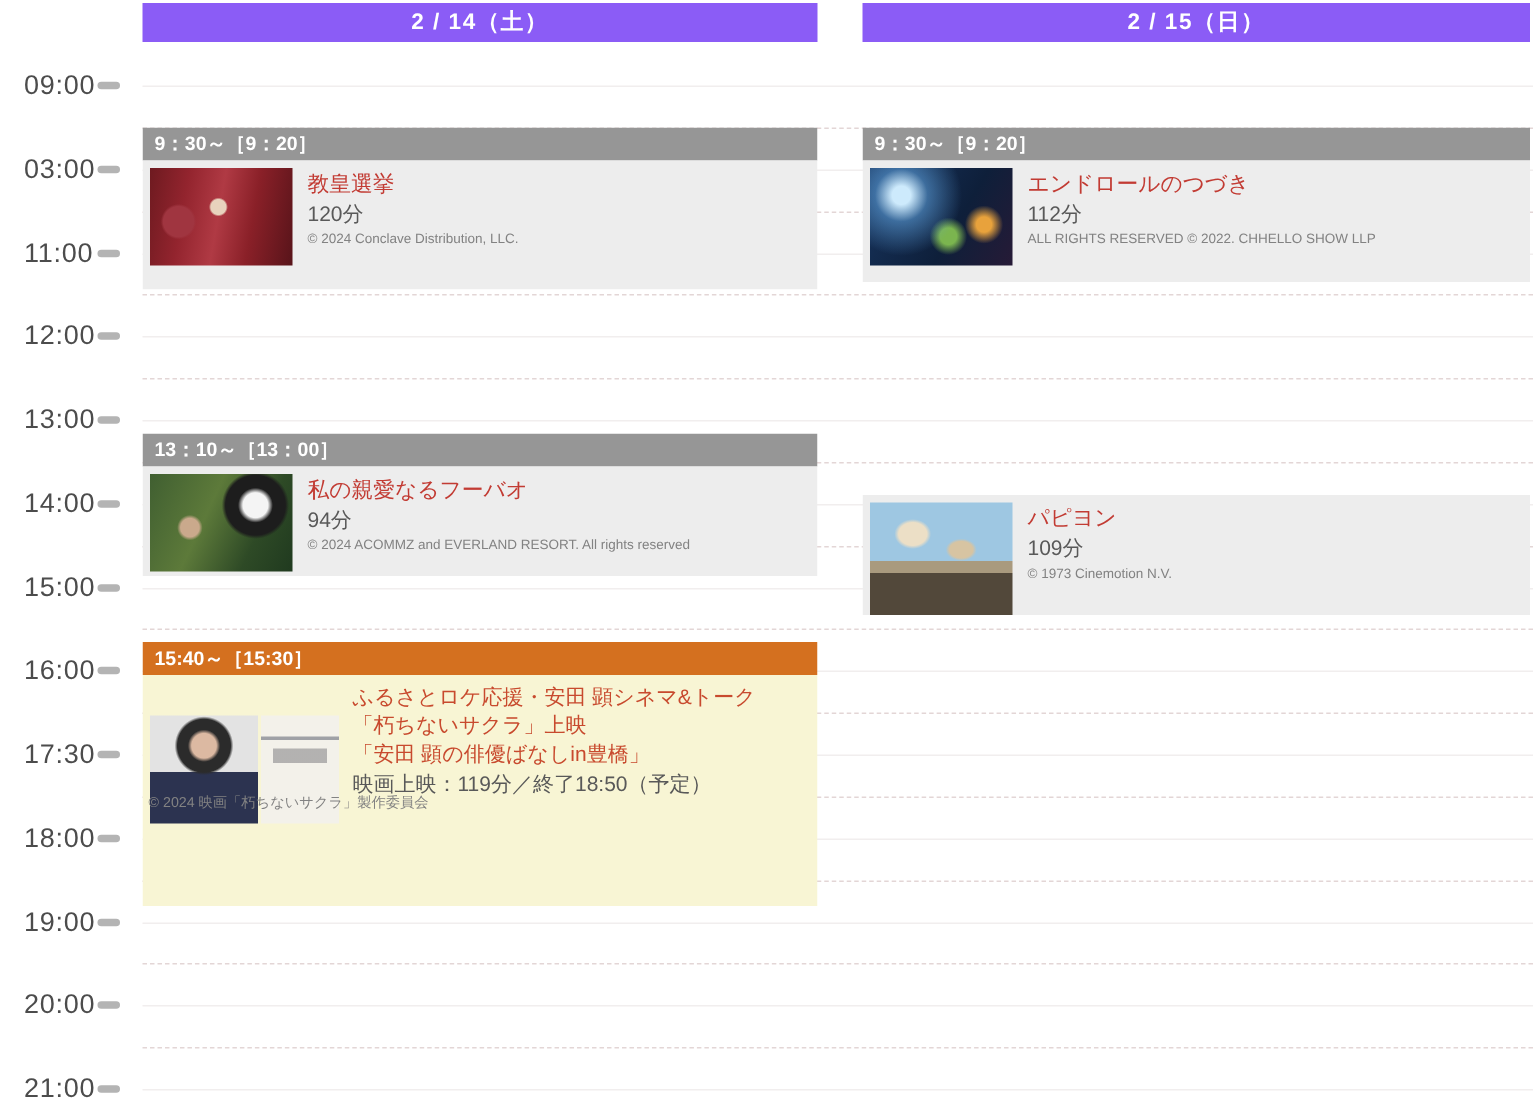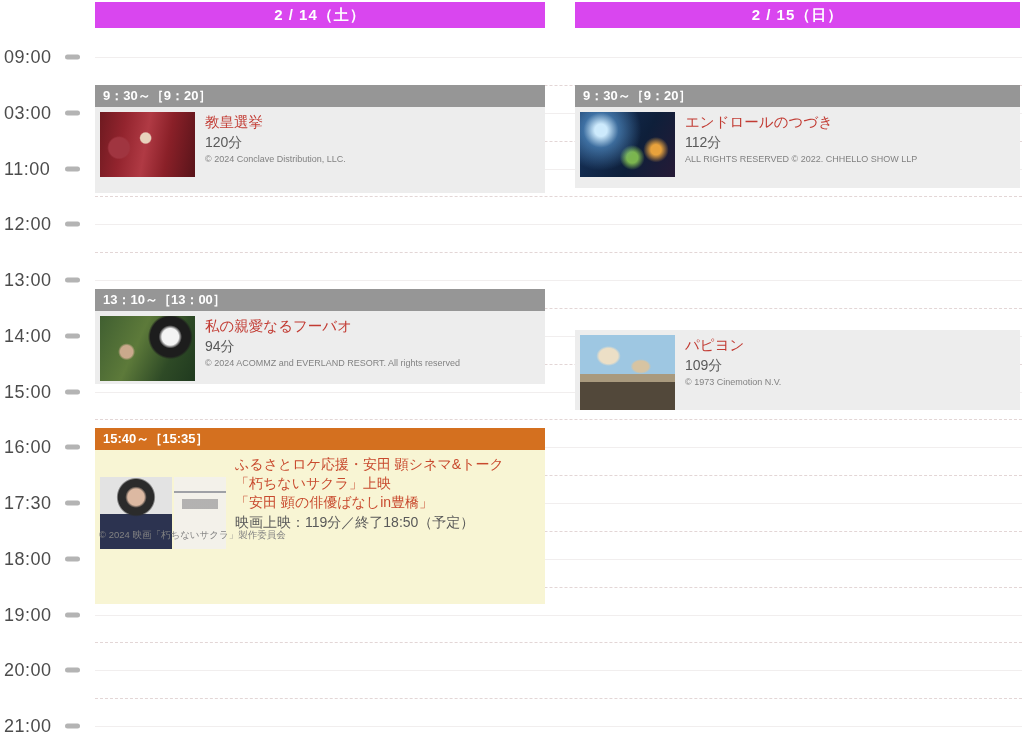--- a/index.html
+++ b/index.html
@@ -1,27 +1,27 @@
 <!DOCTYPE html>
 <html><head>
 <meta charset="utf-8">
 <style>
   html,body{margin:0;padding:0;background:#fff;}
   .page{position:relative;width:1024px;height:735px;overflow:hidden;background:#fff;
         font-family:"Liberation Sans","DejaVu Sans",sans-serif;}
 
   
-  .day-header{position:absolute;top:2px;height:26px;line-height:26px;background:#d946ef;
+  .day-header{position:absolute;top:2px;height:26px;line-height:26px;background:#8b5cf6;
               color:#fff;font-size:15px;font-weight:bold;text-align:center;letter-spacing:1px;}
   .day-header.left{left:95px;width:450px;}
   .day-header.right{left:575px;width:445px;}
 
   
   .trow{position:absolute;left:0;width:94px;display:flex;align-items:center;transform:translateY(-50%);}
-  .tlabel{font-size:18px;color:#4c4c4c;padding-left:4px;letter-spacing:0.5px;}
+  .tlabel{font-size:18px;color:#4c4c4c;padding-left:16px;letter-spacing:0.5px;}
   .tick{width:15px;height:5px;background:#b4b4b4;border-radius:2.5px;margin-left:auto;margin-right:14px;}
 
   
   .hline{position:absolute;left:95px;right:2px;height:0;border-top:1px solid #f1eeee;}
   .hline.dashed{border-top:1px dashed #e3d6d6;}
 
   
   .card{position:absolute;overflow:hidden;}
   .card .hdr{height:22px;line-height:22px;background:#969696;color:#fff;
              font-size:13px;font-weight:bold;padding-left:8px;}
@@ -196,21 +196,21 @@
   <div class="card right2">
     <div class="body">
       <div class="thumb tall thumb-papillon" style="top:5px"></div>
       <span class="title" style="top:6px">パピヨン</span>
       <span class="dur" style="top:27px">109分</span>
       <span class="copy" style="top:47px">© 1973 Cinemotion N.V.</span>
     </div>
   </div>
 
   <div class="card event">
-    <div class="hdr">15:40～［15:35］</div>
+    <div class="hdr">15:40～［15:30］</div>
     <div class="body">
       <div class="ev-thumb">
         <div class="thumb-portrait portrait"></div>
         <div class="thumb-poster poster"></div>
       </div>
       <span class="ev-line" style="top:6px">ふるさとロケ応援・安田 顕シネマ&amp;トーク</span>
       <span class="ev-line" style="top:25px">「朽ちないサクラ」上映</span>
       <span class="ev-line" style="top:44px">「安田 顕の俳優ばなしin豊橋」</span>
       <span class="ev-note" style="top:64px">映画上映：119分／終了18:50（予定）</span>
       <span class="ev-copy" style="top:79px">© 2024 映画「朽ちないサクラ」製作委員会</span>

